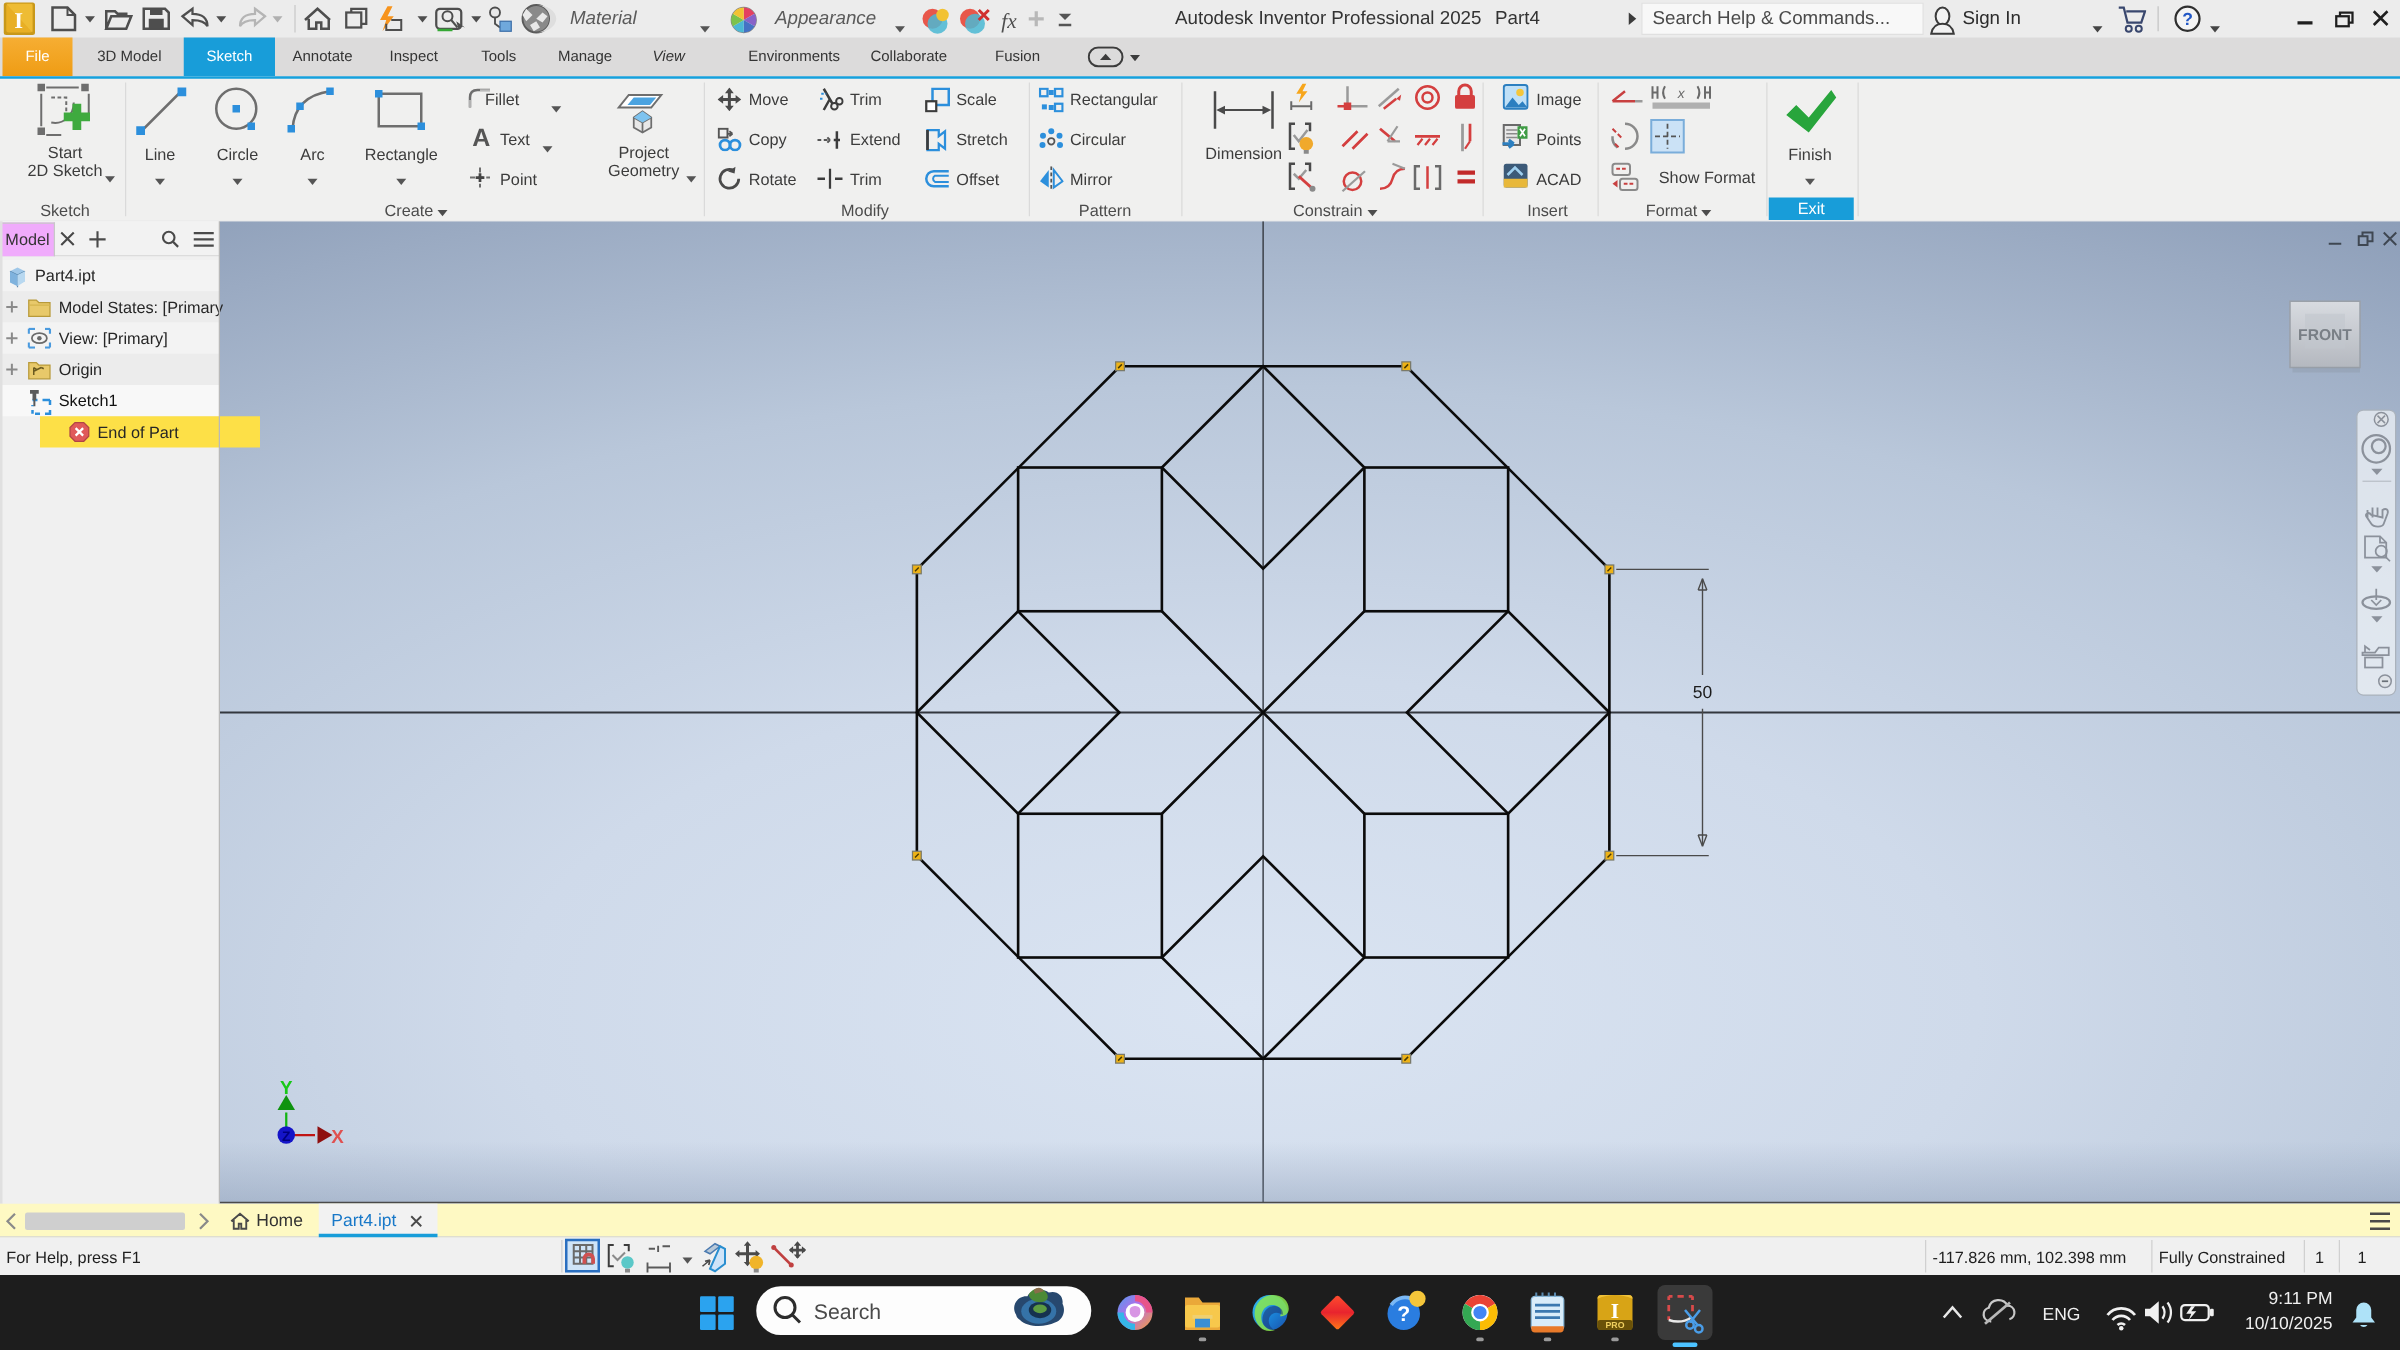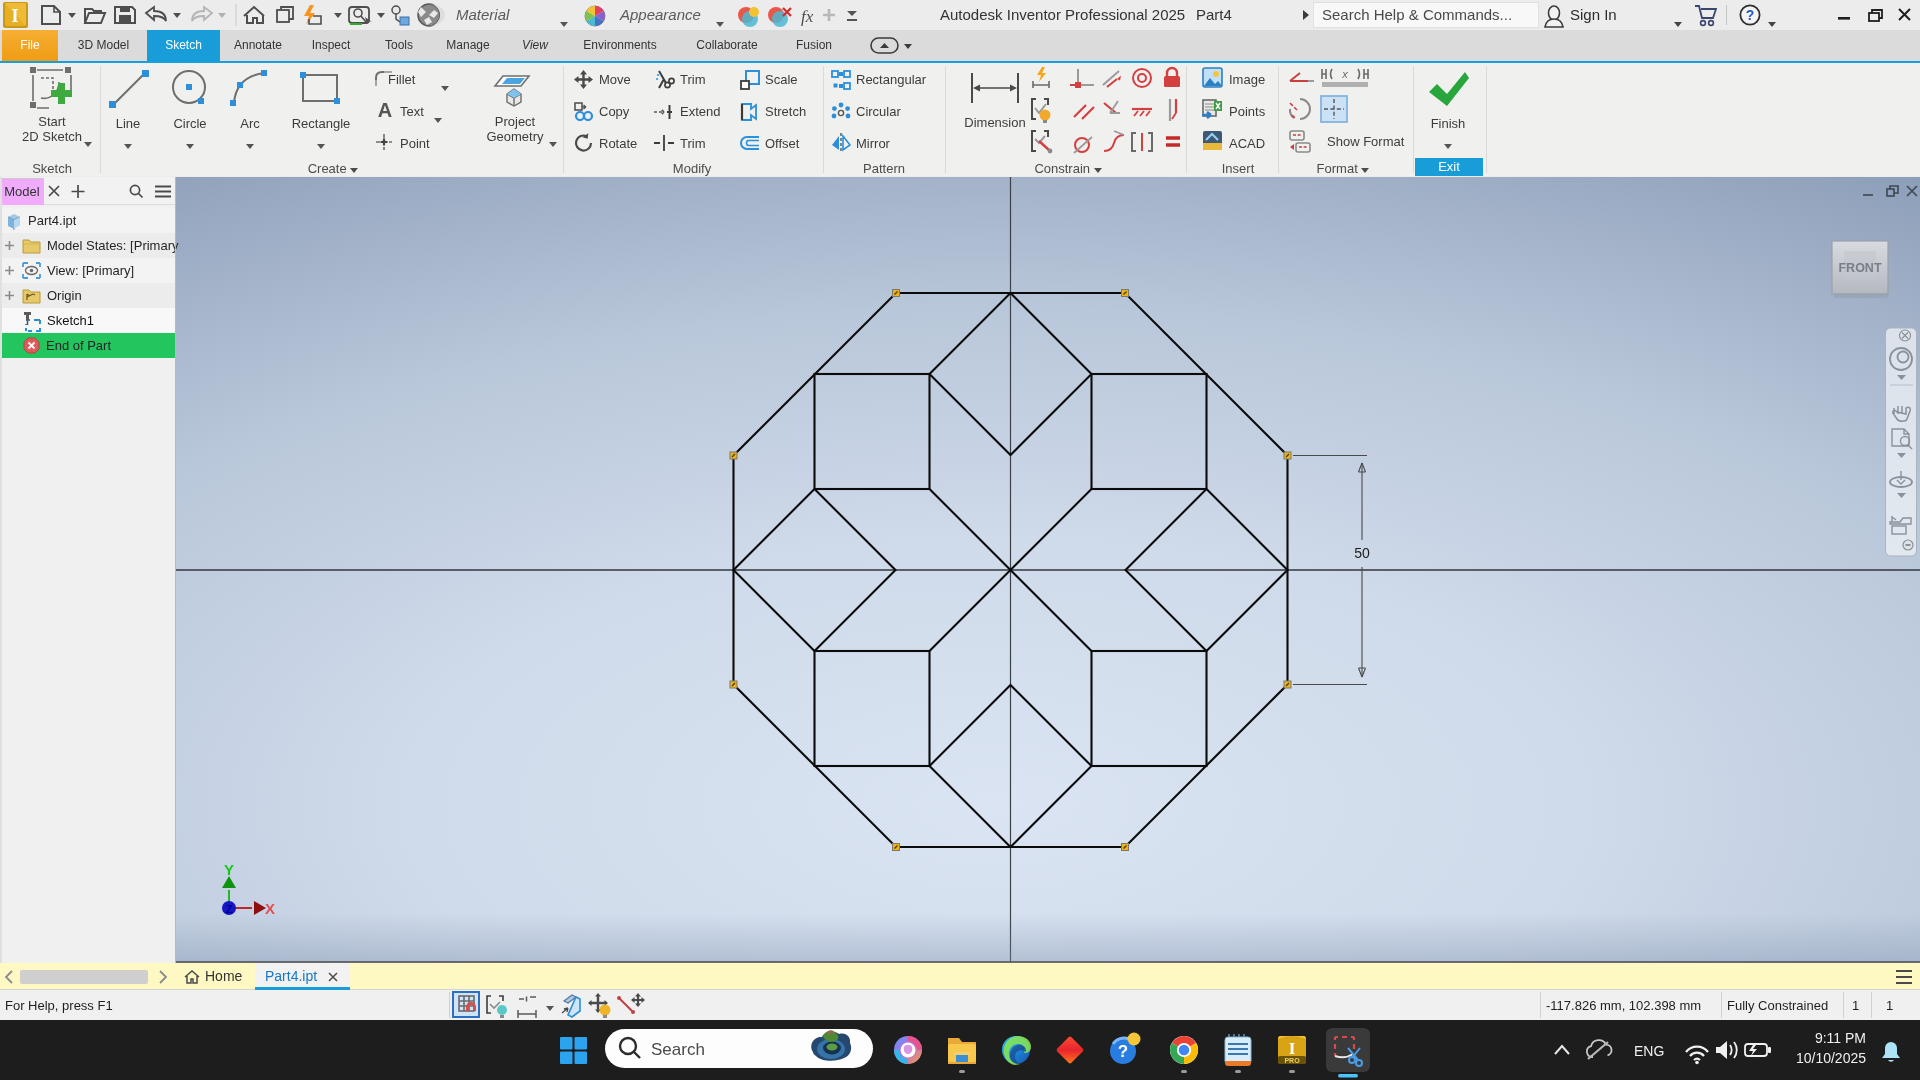--- a/index.html
+++ b/index.html
@@ -139,21 +139,21 @@
   </div>
   <div id="tabrow">
     <div class="rtab" style="left:2px;width:56px;background:linear-gradient(#f6ae33,#ef9c14);color:#fff;">File</div>
     <div class="rtab" style="left:62px;width:83px;">3D Model</div>
     <div class="rtab" style="left:147px;width:73px;background:#189dd9;color:#fff;">Sketch</div>
     <div class="rtab" style="left:222px;width:72px;">Annotate</div>
     <div class="rtab" style="left:300px;width:62px;">Inspect</div>
     <div class="rtab" style="left:375px;width:48px;">Tools</div>
     <div class="rtab" style="left:434px;width:68px;">Manage</div>
     <div class="rtab" style="left:513px;width:44px;font-style:italic;">View</div>
-    <div class="rtab" style="left:568px;width:104px;">Environments</div>
+    <div class="rtab" style="left:568px;width:104px;text-align:right;">Environments</div>
     <div class="rtab" style="left:682px;width:90px;">Collaborate</div>
     <div class="rtab" style="left:786px;width:56px;">Fusion</div>
     <svg class="abs" style="left:870px;top:7px" width="44" height="18" viewBox="0 0 44 18">
       <rect x="1" y="1" width="27" height="15" rx="7.5" fill="none" stroke="#3c3c3c" stroke-width="1.6"></rect>
       <path d="M10 11 l4.5-5 4.5 5 z" fill="#3c3c3c"></path>
       <path d="M34 7 l4 5 4-5 z" fill="#3c3c3c"></path>
     </svg>
   </div>
   <div id="ribbon">
     <div class="sep" style="left:100px"></div>
@@ -615,21 +615,21 @@
     <div class="trow" style="top:131px;background:#f8f8f8;">
       <svg class="abs" style="left:20px;top:3px" width="24" height="21" viewBox="0 0 24 21">
         <g stroke="#2c8fdc" stroke-width="2" fill="none">
           <path d="M6 9 h4 M14 9 h6 M20 9 v4 M20 17 v3 h-4 M8 20 h4 M6 20 v-3 M6 13 v1"></path>
         </g>
         <path d="M4 1 h7 v3 h-2 v5 h-3 V4 h-2 z" fill="#5a5a5a"></path>
         <path d="M7.5 9 v5" stroke="#5a5a5a" stroke-width="1.6"></path>
       </svg>
       <span class="lbl" style="left:47px;color:#111;">Sketch1</span>
     </div>
-    <div class="trow" style="top:156px;background:#22c55e;">
+    <div class="trow" style="top:156px;background:#fde047;margin-left:32px;">
       <svg class="abs" style="left:23px;top:4px" width="17" height="17" viewBox="0 0 17 17">
         <path d="M5 1 h7 l4 4 v7 l-4 4 h-7 l-4-4 v-7 z" fill="#e05a5a" stroke="#b04545" stroke-width="1"></path>
         <path d="M5.5 5.5 l6 6 M11.5 5.5 l-6 6" stroke="#fff" stroke-width="1.8"></path>
       </svg>
       <span class="lbl" style="left:46px;">End of Part</span>
     </div>
     <div class="abs" style="left:0;top:0;width:2px;height:786px;background:#e0e0e0;"></div>
     <div class="abs" style="right:0;top:0;width:1px;height:786px;background:#b9b9b9;"></div>
   </div>
   <div id="tabbar">

